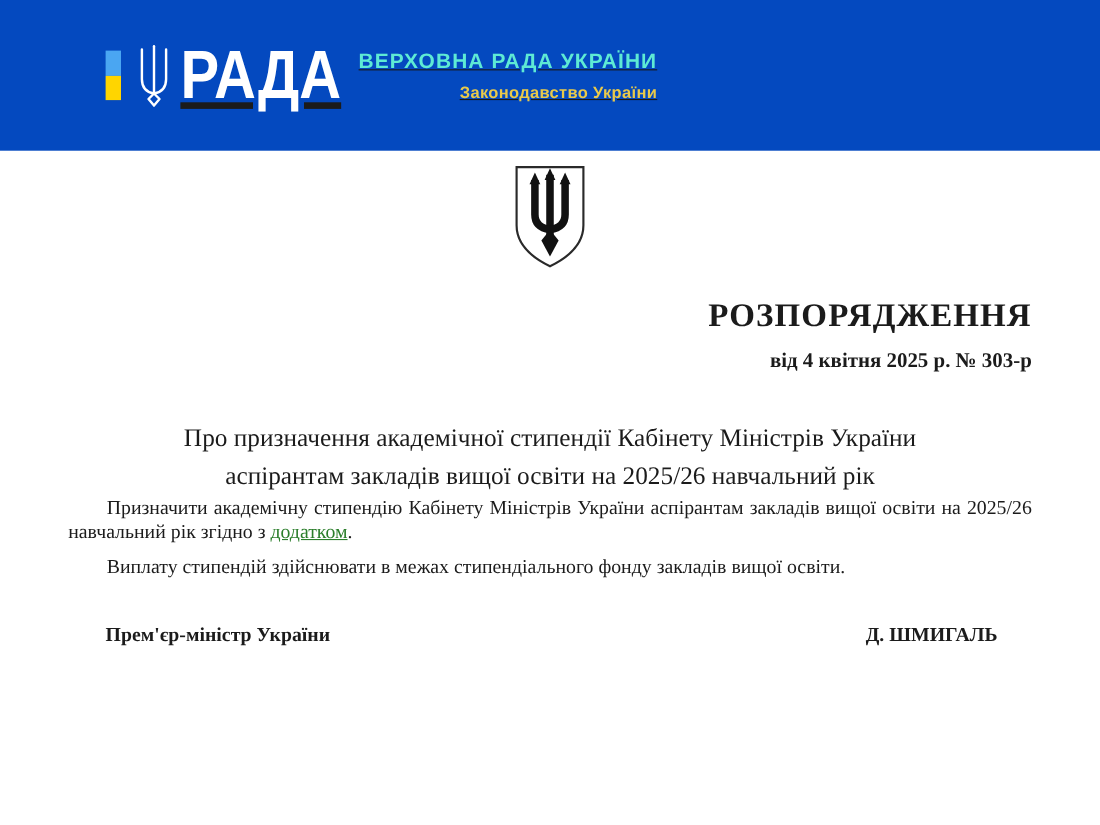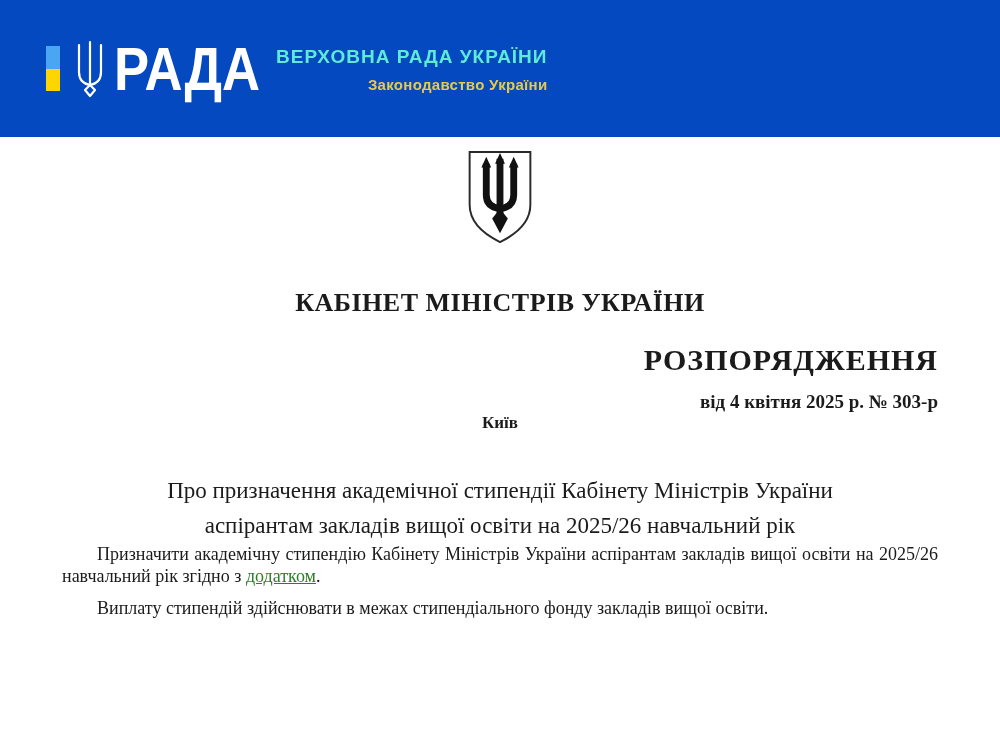--- a/index.html
+++ b/index.html
@@ -11,21 +11,22 @@
     color:#1b1b1b;
     overflow:hidden;
   }
 
   
   .site-header {
     height:137px;
     background:#0449BF;
     display:flex;
     align-items:center;
-    padding-left:46px;
+    padding-left:96px;
+    text-decoration:underline;
   }
   .logo {
     display:flex;
     align-items:center;
     text-decoration:none;
     cursor:pointer;
   }
   .flag {
     width:14px; height:45px;
     display:flex; flex-direction:column;
@@ -160,24 +161,26 @@
       <path d="M38 10 V66" stroke-width="7" fill="none"></path>
       <polygon points="33,15 38,4 43,15" stroke="none"></polygon>
       <path d="M24 15 V47 Q24 59 38 61" stroke-width="7" fill="none"></path>
       <polygon points="19,19 24,8 29,19" stroke="none"></polygon>
       <path d="M52 15 V47 Q52 59 38 61" stroke-width="7" fill="none"></path>
       <polygon points="47,19 52,8 57,19" stroke="none"></polygon>
       <path d="M38 61 L30 71 L38 86 L46 71 Z" stroke="none"></path>
     </g>
   </svg>
 
-  <div class="authority">КАБІНЕТ МІНІСТРІВ УКРАЇНИ</div>
   <div class="doc-type">РОЗПОРЯДЖЕННЯ</div>
   <div class="doc-date">від 4 квітня 2025 р. № 303-р</div>
-  <div class="doc-city">Київ</div>
 
   <h1 class="doc-title">Про призначення академічної стипендії Кабінету Міністрів України аспірантам закладів вищої освіти на 2025/26 навчальний рік</h1>
 
   <p class="doc-para"><span>Призначити академічну стипендію Кабінету Міністрів України аспірантам закладів вищої освіти на 2025/26 навчальний рік згідно з </span><a href="#" class="doc-link">додатком</a><span>.</span></p>
 
   <p class="doc-para second">Виплату стипендій здійснювати в межах стипендіального фонду закладів вищої освіти.</p>
 
+  <div class="signature">
+    <span class="sig-title">Прем'єр-міністр України</span>
+    <span class="sig-name">Д. ШМИГАЛЬ</span>
+  </div>
 </main>
 
 </body></html>

